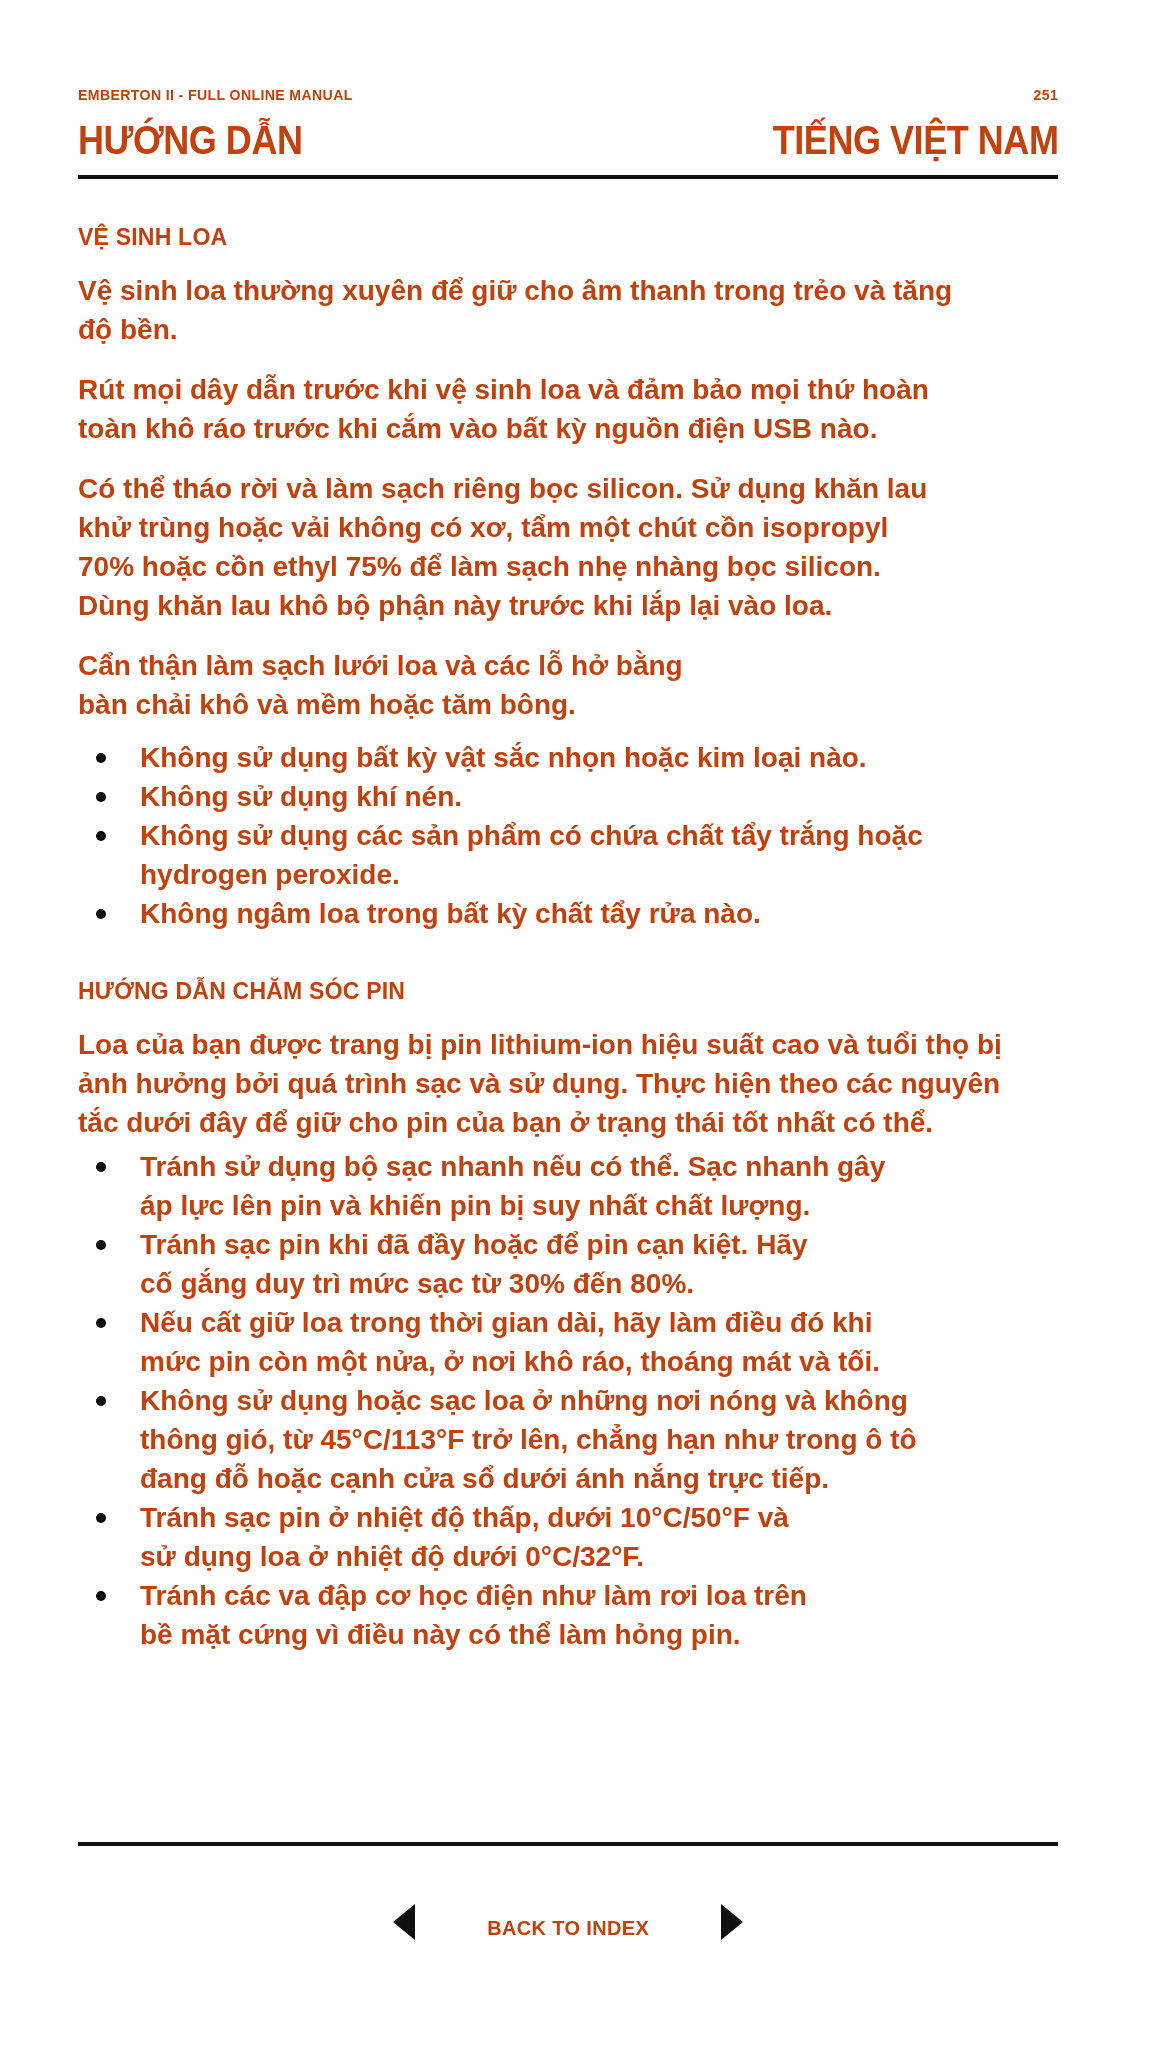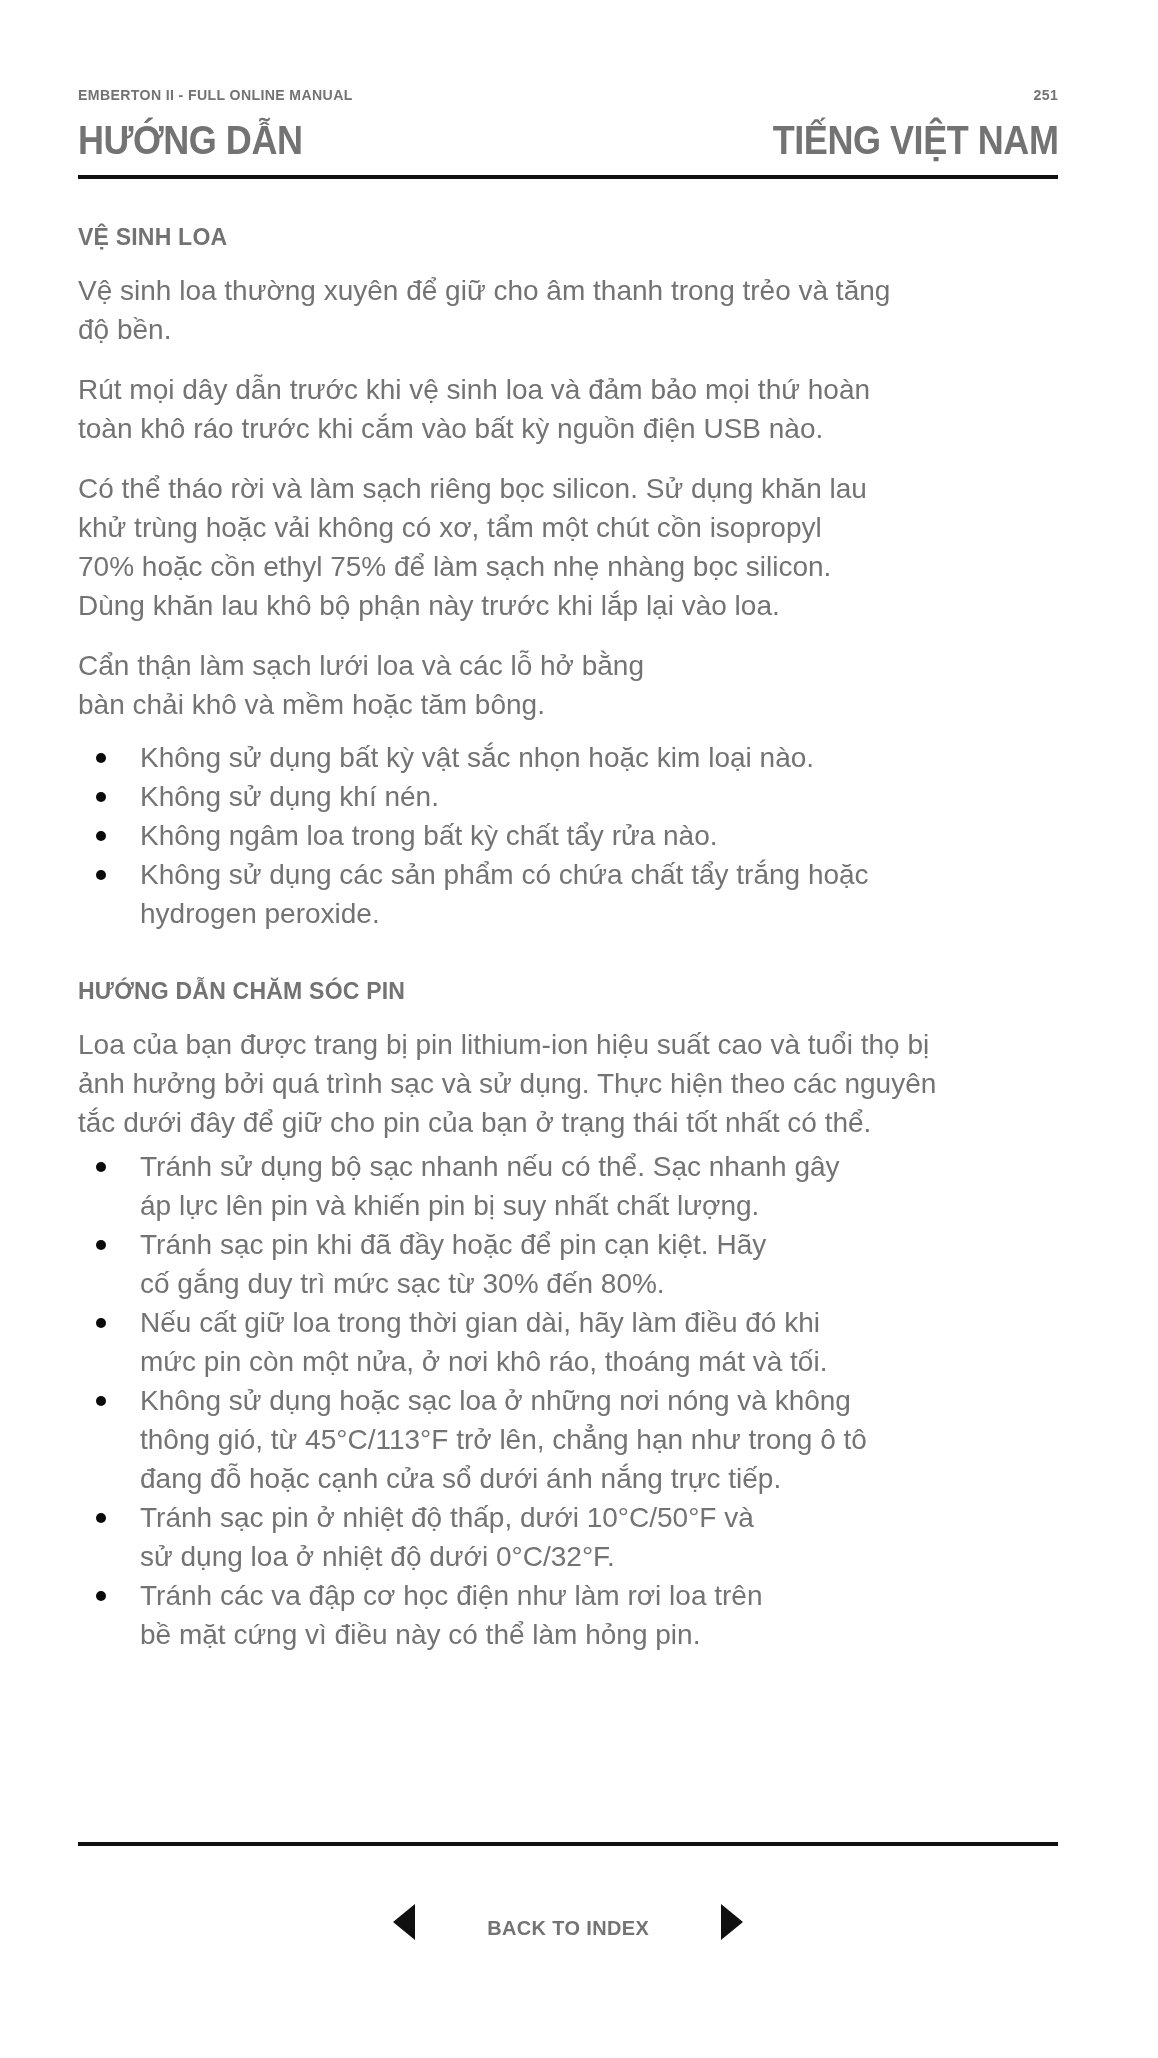--- a/index.html
+++ b/index.html
@@ -3,21 +3,21 @@
 <meta charset="utf-8">
 <style>
   * { margin:0; padding:0; box-sizing:border-box; }
   html,body { background:#ffffff; }
   body { width:1158px; height:2058px; overflow:hidden; }
   .page {
     position:relative;
     width:1158px; height:2058px;
     padding:86px 100px 0 78px;
     font-family:"Liberation Sans", sans-serif;
-    color:#737373;
+    color:#c2410c;
     background:#ffffff;
   }
   
   .meta-row {
     display:flex; justify-content:space-between; align-items:flex-start;
     font-size:15px; font-weight:700; letter-spacing:0.4px; line-height:17px;
   }
   .meta-left { transform:scaleX(0.94); transform-origin:left center; white-space:nowrap; }
   .meta-right { transform:scaleX(0.94); transform-origin:right center; }
 
@@ -30,21 +30,21 @@
   .title-left { transform:scaleX(0.90); transform-origin:left bottom; white-space:nowrap; }
   .title-right { transform:scaleX(0.90); transform-origin:right bottom; white-space:nowrap; }
 
   .divider { height:4px; background:#101010; margin-top:12px; }
 
   .section { margin-top:44px; }
   .section-heading {
     font-size:24px; font-weight:700; line-height:28px; letter-spacing:0.2px;
     transform:scaleX(0.96); transform-origin:left center; white-space:nowrap;
   }
-  .body-text { font-size:28px; line-height:39px; white-space:pre-line; font-weight:400; }
+  .body-text { font-size:28px; line-height:39px; white-space:pre-line; font-weight:700; }
   .para { margin-top:20px; }
   .para + .para { margin-top:21px; }
 
   ul.bullet-list { list-style:none; margin-top:14px; }
   ul.bullet-list.tight { margin-top:5px; }
   li.bullet-item { display:flex; align-items:flex-start; }
   .bullet-dot {
     flex:0 0 auto;
     width:10px; height:10px; border-radius:50%; background:#0a0a0a;
     margin:15px 0 0 18px;
@@ -98,26 +98,26 @@
       <li class="bullet-item">
         <span class="bullet-dot"></span>
         <span class="body-text bullet-text">Không sử dụng bất kỳ vật sắc nhọn hoặc kim loại nào.</span>
       </li>
       <li class="bullet-item">
         <span class="bullet-dot"></span>
         <span class="body-text bullet-text">Không sử dụng khí nén.</span>
       </li>
       <li class="bullet-item">
         <span class="bullet-dot"></span>
-        <span class="body-text bullet-text">Không ngâm loa trong bất kỳ chất tẩy rửa nào.</span>
+        <span class="body-text bullet-text">Không sử dụng các sản phẩm có chứa chất tẩy trắng hoặc
+hydrogen peroxide.</span>
       </li>
       <li class="bullet-item">
         <span class="bullet-dot"></span>
-        <span class="body-text bullet-text">Không sử dụng các sản phẩm có chứa chất tẩy trắng hoặc
-hydrogen peroxide.</span>
+        <span class="body-text bullet-text">Không ngâm loa trong bất kỳ chất tẩy rửa nào.</span>
       </li>
     </ul>
   </div>
 
   <div class="section">
     <div class="section-heading">HƯỚNG DẪN CHĂM SÓC PIN</div>
     <p class="body-text para">Loa của bạn được trang bị pin lithium-ion hiệu suất cao và tuổi thọ bị
 ảnh hưởng bởi quá trình sạc và sử dụng. Thực hiện theo các nguyên
 tắc dưới đây để giữ cho pin của bạn ở trạng thái tốt nhất có thể.</p>
     <ul class="bullet-list tight">

